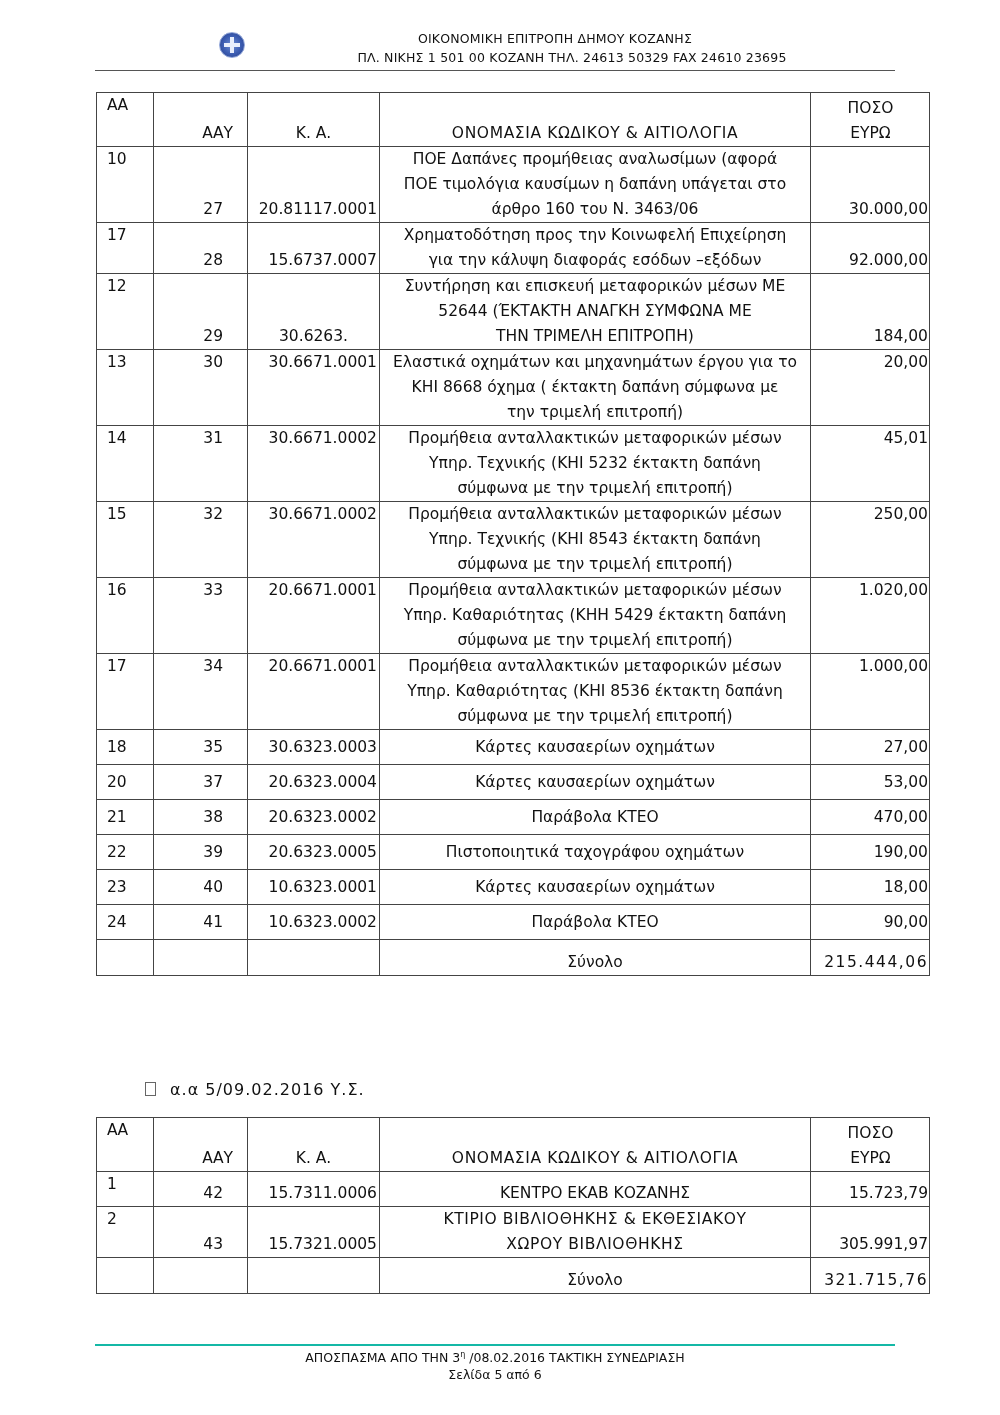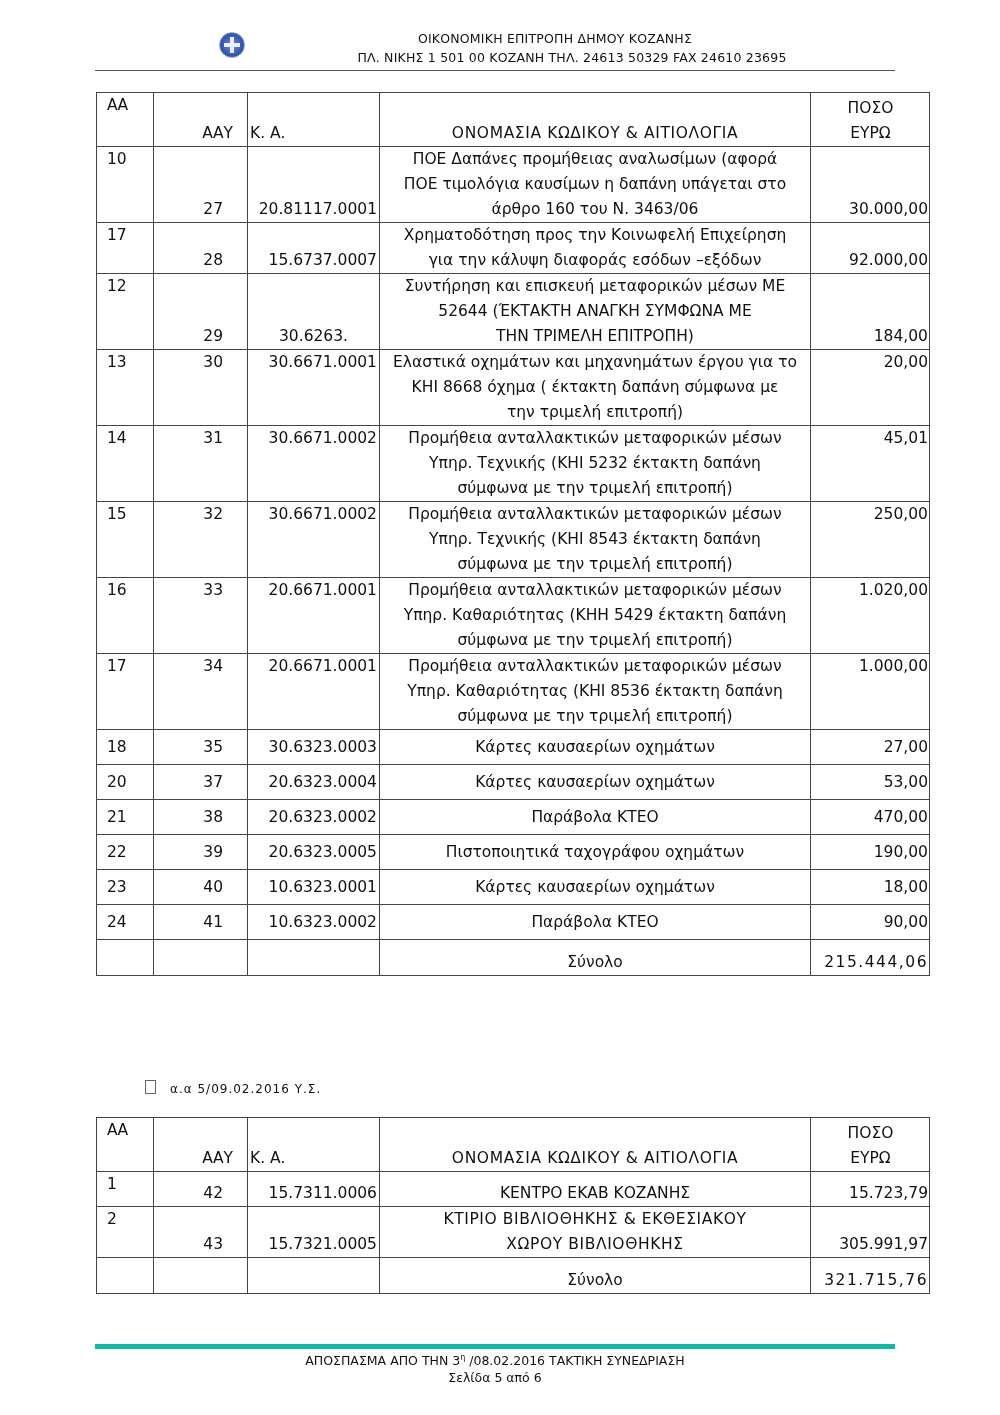--- a/index.html
+++ b/index.html
@@ -19,32 +19,32 @@
   .c-aa { width: 44px; text-align: left; padding-left: 10px !important; }
   .c-aay { width: 67px; text-align: right; padding-right: 24px !important; vertical-align: bottom !important; }
   .c-ka { width: 127px; text-align: right; padding-right: 2px !important; vertical-align: bottom !important; }
   .c-desc { width: 426px; text-align: center; }
   .c-amt { width: 115px; text-align: right; padding-right: 1px !important; vertical-align: bottom !important; }
   .c-amt.top { vertical-align: top !important; }
   .c-aay.top, .c-ka.top { vertical-align: top !important; }
   tr.hdr td { height: 53px; }
   tr.hdr .c-aa { vertical-align: top; }
   tr.hdr .c-aay { text-align: right; padding-right: 14px !important; }
-  tr.hdr .c-ka { text-align: left; }
+  tr.hdr .c-ka { text-align: center; }
   tr.hdr .c-desc { vertical-align: bottom; }
   tr.hdr .c-amt { text-align: center; vertical-align: bottom; }
   tr.single td { height: 34px; line-height: 34px; vertical-align: middle !important; }
   tr.total td { height: 35px; vertical-align: bottom !important; }
   .total-amt { letter-spacing: 1.5px; }
   .caps { letter-spacing: 0.6px; }
 
-  .subsection { position: absolute; left: 145px; top: 1080px; font-size: 12px; letter-spacing: 1px; }
+  .subsection { position: absolute; left: 145px; top: 1080px; font-size: 16px; letter-spacing: 1px; }
   .bullet { display: inline-block; width: 9px; height: 12px; border: 1px solid #666; margin-right: 14px; vertical-align: -1px; }
 
-  .footer { position: absolute; left: 95px; top: 1344px; width: 800px; border-top: 5px solid #14b8a6; }
+  .footer { position: absolute; left: 95px; top: 1344px; width: 800px; border-top: 2px solid #14b8a6; }
   .footer-line1, .footer-line2 { width: 100%; text-align: center; font-size: 12.5px; }
   .footer-line1 { margin-top: 4px; }
   .footer-line2 { margin-top: 2px; }
   sup { font-size: 8px; }
 </style>
 </head>
 <body>
 
 <div class="header">
   <div class="logo">

